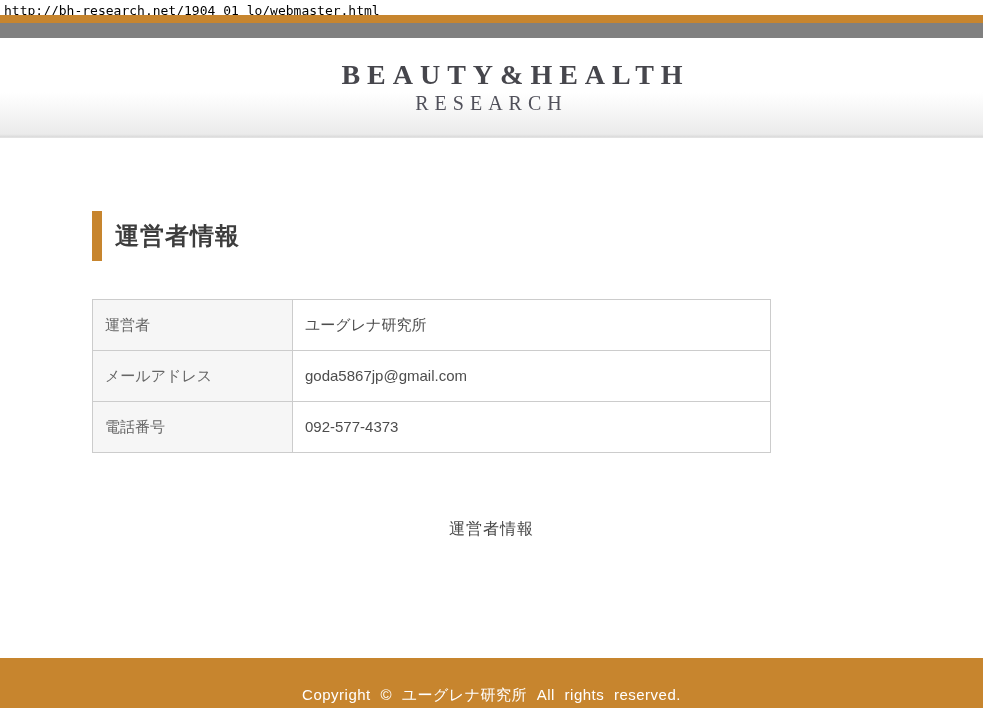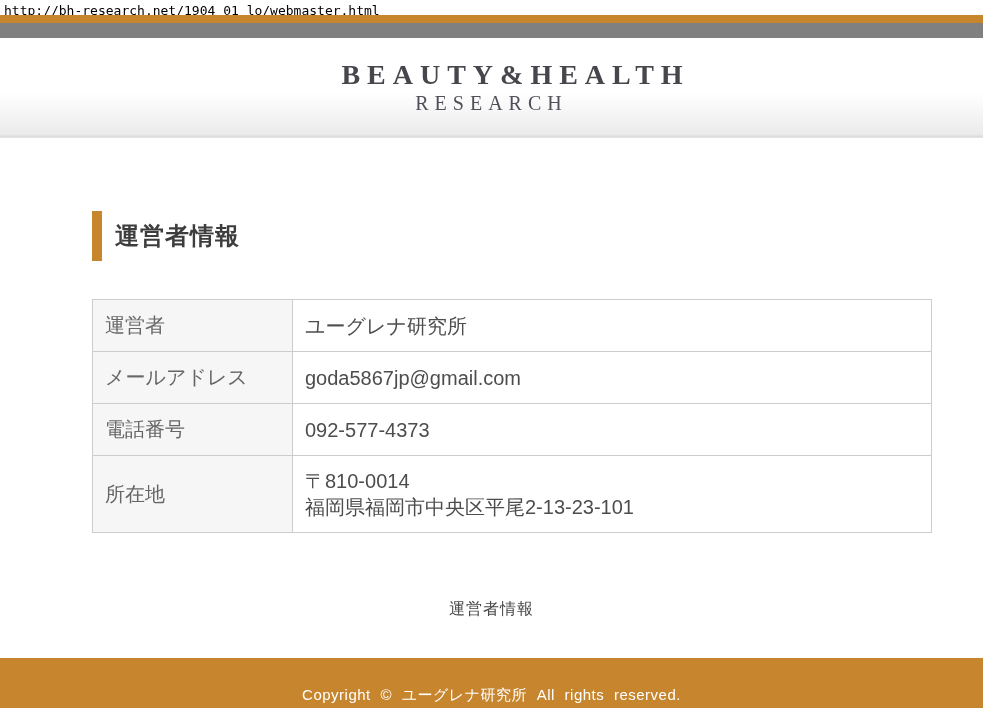--- a/index.html
+++ b/index.html
@@ -65,23 +65,23 @@
     margin-bottom: 38px;
   }
   .section-title h1 {
     font-size: 24px;
     font-weight: bold;
     color: #3d3d3d;
     letter-spacing: 1px;
   }
 
   table.info-table {
-    width: 840px;
+    width: 679px;
     border-collapse: collapse;
-    font-size: 20px;
+    font-size: 15px;
   }
   table.info-table th, table.info-table td {
     border: 1px solid #cccccc;
     text-align: left;
     vertical-align: middle;
     font-weight: normal;
     padding: 12px;
   }
   table.info-table th {
     width: 200px;
@@ -154,27 +154,20 @@
         <td>
           <div class="cell-line">goda5867jp@gmail.com</div>
         </td>
       </tr>
       <tr>
         <th>電話番号</th>
         <td>
           <div class="cell-line">092-577-4373</div>
         </td>
       </tr>
-      <tr class="tall">
-        <th>所在地</th>
-        <td>
-          <div class="cell-line">〒810-0014</div>
-          <div class="cell-line">福岡県福岡市中央区平尾2-13-23-101</div>
-        </td>
-      </tr>
     </tbody>
   </table>
 
   <div class="footer-nav">
     <a href="#">運営者情報</a>
   </div>
 
 </main>
 
 <footer class="copyright-bar" style="background: rgb(199, 133, 46);">

